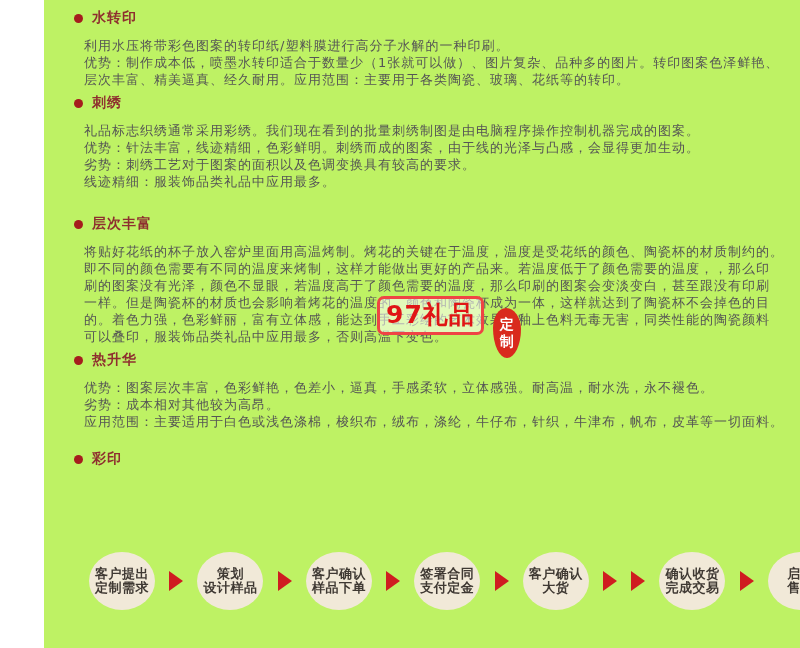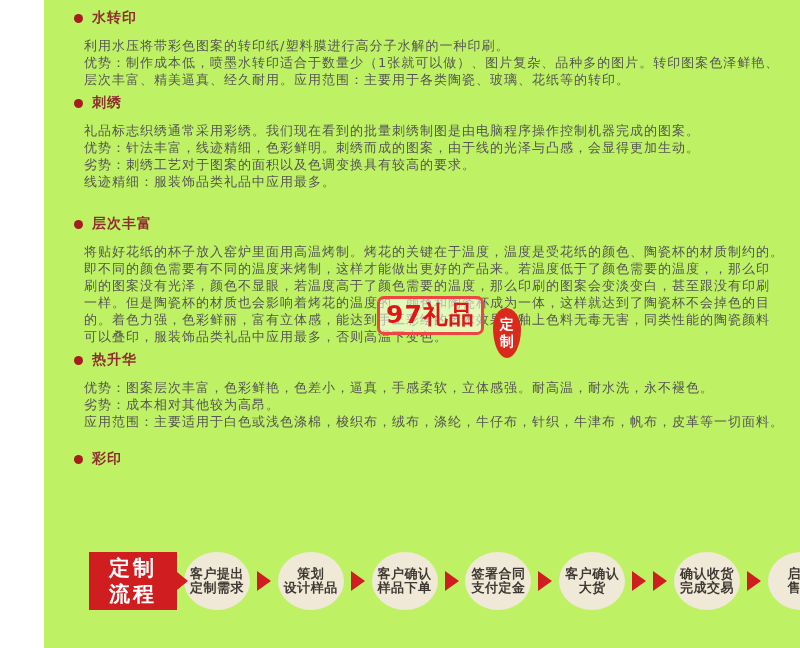--- a/index.html
+++ b/index.html
@@ -106,24 +106,20 @@
   </div>
 
   <div class="section" style="top:449px">
     <div class="sec-title-row">
       <span class="bullet"></span>
       <span class="sec-title">彩印</span>
     </div>
   </div>
 
   <div class="flow">
-    <div class="flow-box">
-      <div>定制</div>
-      <div>流程</div>
-    </div>
 
     <div class="flow-step">
       <div>客户提出</div>
       <div>定制需求</div>
     </div>
     <div class="flow-arrow"></div>
 
     <div class="flow-step">
       <div>策划</div>
       <div>设计样品</div>

